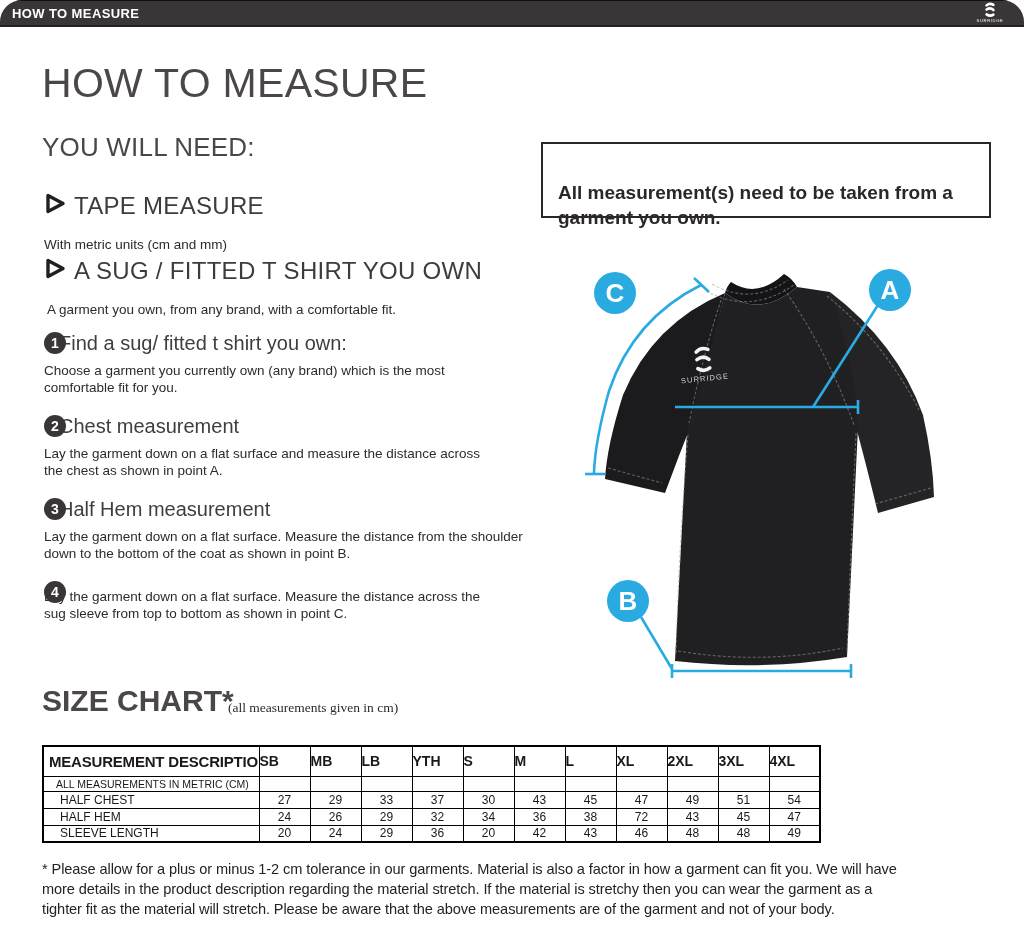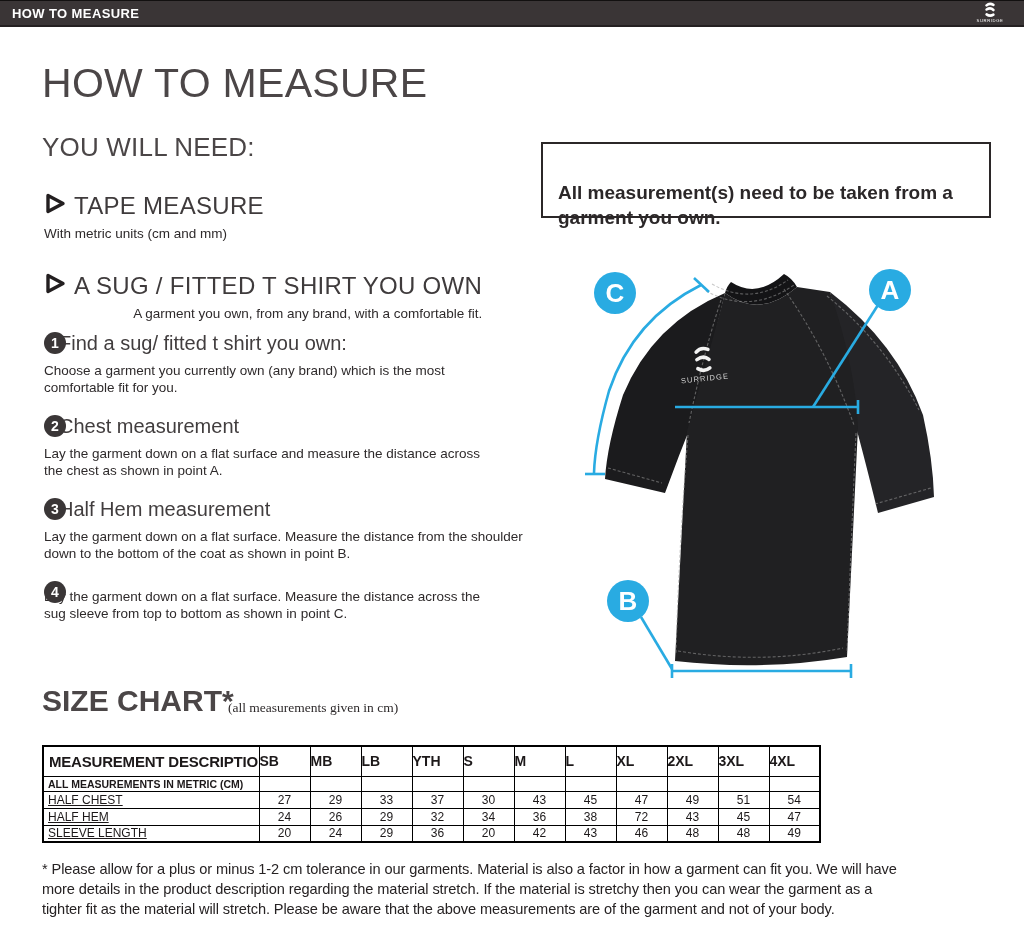--- a/index.html
+++ b/index.html
@@ -1,38 +1,38 @@
 <!DOCTYPE html>
 <html><head>
 <meta charset="utf-8">
 <style>
   * { margin:0; padding:0; box-sizing:border-box; }
   body { background:#fff; }
   .page {
     position:relative; width:1024px; height:927px; background:#ffffff;
-    font-family:"Liberation Sans", sans-serif; color:#3d393a; overflow:hidden;
+    font-family:"Liberation Sans", sans-serif; color:#3d393a; overflow:hidden;border-radius:22px;
   }
   
   .topbar {
     position:absolute; left:0; top:0; width:1024px; height:27px;
     background:#3a3536; border-top:1px solid #121010; border-bottom:2px solid #242021;
     display:flex; align-items:center; justify-content:space-between; padding:0 12px;
   }
   .topbar-title { color:#ffffff; font-size:13px; font-weight:bold; letter-spacing:.4px; }
   .topbar-logo { display:block; }
 
   .h1 { position:absolute; left:42px; top:60px; font-size:41px; font-weight:400; color:#4b4647; letter-spacing:.3px; }
   .h2 { position:absolute; left:42px; top:132px; font-size:26px; font-weight:400; color:#4b4647; letter-spacing:.2px; }
 
   .need-item { position:absolute; left:44px; }
   .need-icon { position:absolute; left:1px; top:1px; }
   .need-title { margin-left:30px; font-size:24px; color:#3f3b3c; letter-spacing:.3px; }
-  .need-sub { font-size:13.5px; color:#2e2a2b; margin-top:6px; }
+  .need-sub { font-size:13.5px; color:#2e2a2b; margin-top:17px; }
   #need-1 { top:192px; }
-  #need-2 { top:272px;text-align:right; }
+  #need-2 { top:257px; }
   #need-2 .need-sub { margin-left:3px; }
 
   .step { position:absolute; left:44px; }
   .step-badge {
     position:absolute; left:0; top:0; width:22px; height:22px; border-radius:50%;
     background:#3a3637; color:#fff; font-size:14px; font-weight:bold;
     display:flex; align-items:center; justify-content:center;
   }
   .step-title { margin-left:15px; font-size:20px; color:#413d3e; line-height:23px; }
   .step-body { margin-top:8px; font-size:13.5px; line-height:16.5px; color:#2e2a2b; white-space:pre-line; }
@@ -55,24 +55,24 @@
   table.size-table {
     position:absolute; left:42px; top:745px; width:778px;
     border-collapse:collapse; border:2px solid #000; table-layout:fixed;
     font-family:"Liberation Sans", sans-serif; color:#1c1819;
   }
   .size-table th, .size-table td { border:1px solid #000; overflow:hidden; white-space:nowrap; }
   .size-table thead tr { height:30px; }
   .size-table th { font-size:14px; font-weight:bold; text-align:left; }
   .size-table th.desc { font-size:15px; text-align:left; padding-left:5px; letter-spacing:-.2px; }
   .size-table tr.note-row { height:15px; }
-  .size-table tr.note-row td:first-child { font-size:10.5px; font-weight:bold; padding-left:4px;margin-top:6px; }
+  .size-table tr.note-row td:first-child { font-size:10.5px; font-weight:normal; padding-left:12px;margin-top:6px; }
   .size-table tr.data-row { height:17px; }
   .size-table tr.data-row td { font-size:12px; text-align:center; }
-  .size-table tr.data-row td.lbl { text-align:left; padding-left:4px; font-size:12px;text-decoration:underline; }
+  .size-table tr.data-row td.lbl { text-align:left; padding-left:16px; font-size:12px; }
 
   .footnote {
     position:absolute; left:42px; top:859px; width:960px;
     font-size:14.6px; line-height:20px; letter-spacing:-.1px; color:#262223; white-space:pre-line;
   }
 </style>
 </head>
 <body>
 
 <div class="page">

